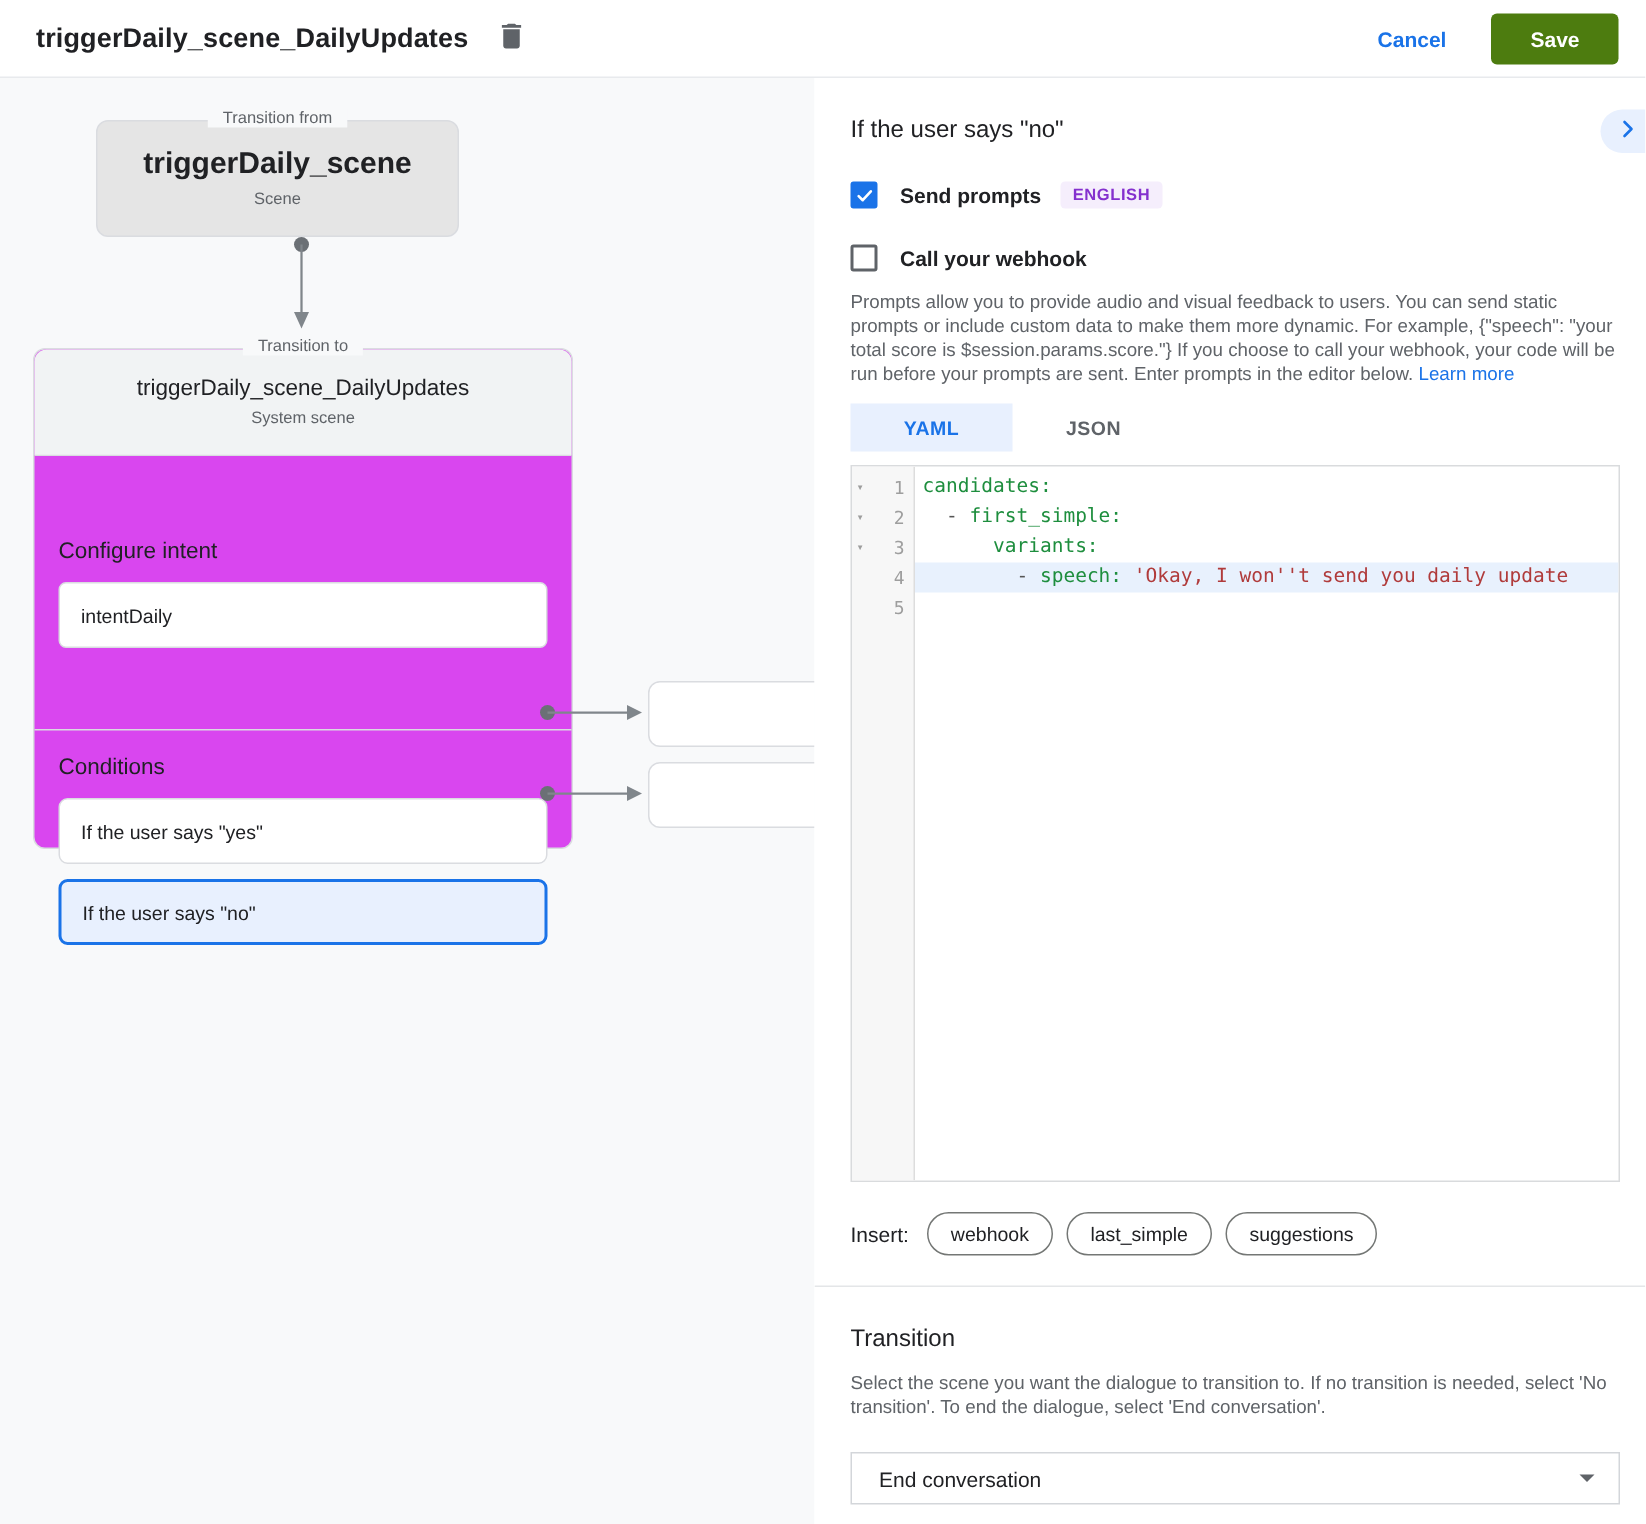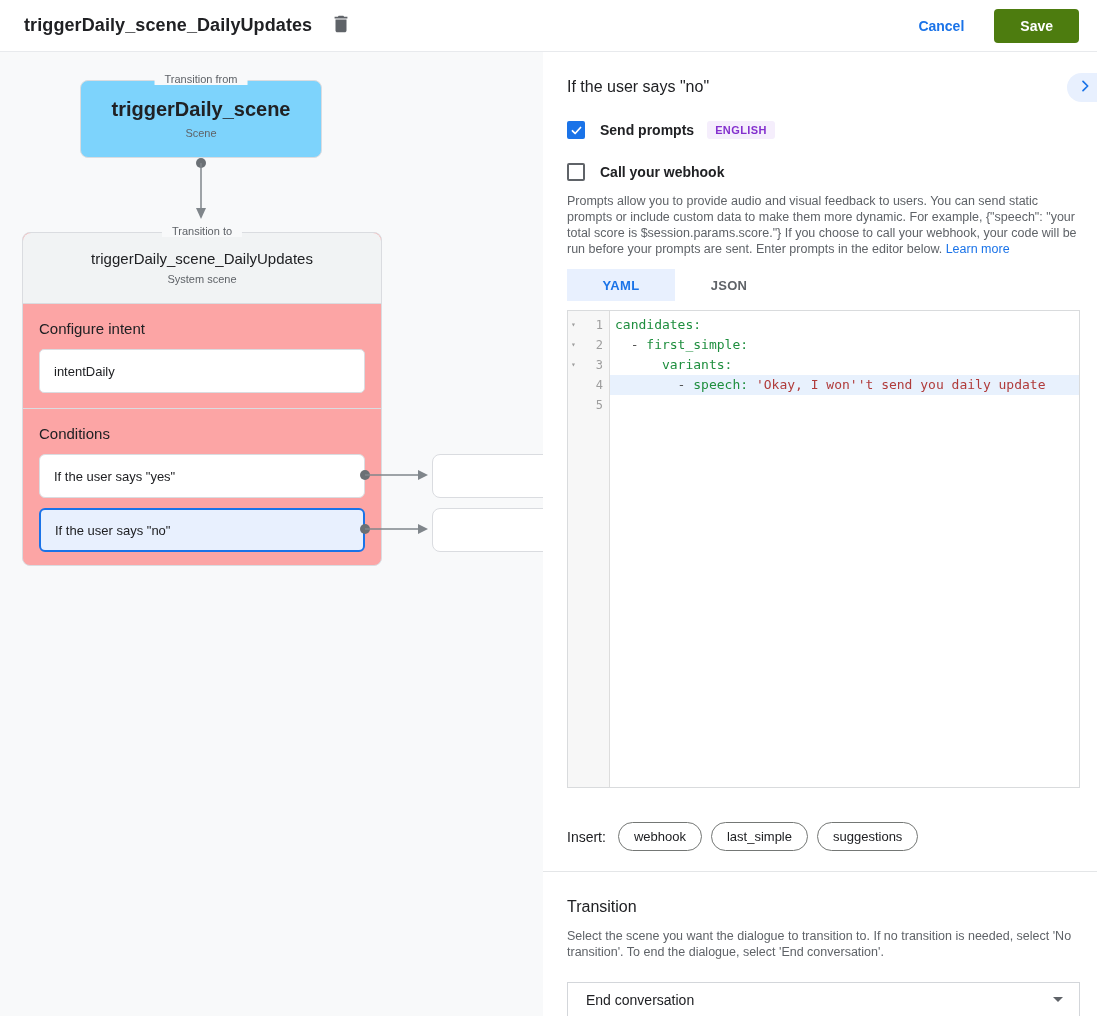--- a/index.html
+++ b/index.html
@@ -12,28 +12,28 @@
   .trash-btn { margin-left:18px; background:none; border:none; cursor:pointer; display:flex; align-items:center; }
   .topbar-actions { margin-left:auto; display:flex; align-items:center; gap:30px; }
   .cancel-btn { color:#1a73e8; font-size:14px; font-weight:600; background:none; border:none; cursor:pointer; }
   .save-btn { background:#4d7c0f; color:#fff; font-size:14px; font-weight:600; border:none; border-radius:4px; padding:9px 26px; cursor:pointer; }
 
   .main { display:flex; height:964px; }
 
   
   .left-panel { position:relative; width:543px; flex:none; background:#f8f9fa; overflow:hidden; }
   .legend { position:absolute; top:-8px; left:50%; transform:translateX(-50%); background:#f8f9fa; padding:0 10px; font-size:11px; color:#5f6368; white-space:nowrap; }
-  .from-node { position:absolute; left:80px; top:28px; width:242px; height:78px; background:#7dd3fc; border:1px solid #dadce0; border-radius:8px; text-align:center; padding-top:17px; }
+  .from-node { position:absolute; left:64px; top:28px; width:242px; height:78px; background:#e5e5e5; border:1px solid #dadce0; border-radius:8px; text-align:center; padding-top:17px; }
   .from-node .node-title { font-size:20px; color:#202124;font-weight:bold; }
   .node-sub { font-size:11px; color:#5f6368; margin-top:6px; }
 
-  .scene-card { position:absolute; left:22px; top:180px; width:360px; height:334px; background:#fca5a5; border:1px solid #dadce0; border-radius:8px; }
+  .scene-card { position:absolute; left:22px; top:180px; width:360px; height:334px; background:#d946ef; border:1px solid #dadce0; border-radius:8px; }
   .card-header { height:71px; background:#f1f3f4; border-bottom:1px solid #dadce0; border-radius:8px 8px 0 0; text-align:center; padding-top:17px; }
   .card-header .node-title { font-size:15px; color:#202124; }
-  .card-section { padding:16px 16px 15px 16px; }
+  .card-section { padding:16px 16px 15px 16px;margin-top:39px; }
   .card-section + .card-section { border-top:1px solid #dadce0; }
   .section-label { font-size:15px; color:#202124; margin-bottom:12px; }
   .intent-box { height:44px; border:1px solid #dadce0; border-radius:5px; display:flex; align-items:center; padding:0 14px; font-size:13px; color:#202124; background:#fff; }
   .cond { height:44px; border:1px solid #dadce0; border-radius:6px; display:flex; align-items:center; padding:0 14px; font-size:13px; color:#202124; background:#fff; margin-bottom:10px; }
   .cond.selected { background:#e8f0fe; border:2px solid #1a73e8; }
   .cond:last-child { margin-bottom:0; }
   .target-box { position:absolute; left:432px; width:128px; height:44px; background:#fff; border:1px solid #dadce0; border-radius:8px; }
   .arrow-svg { position:absolute; }
 
   
@@ -61,21 +61,21 @@
   .code-lines { position:relative; padding-top:4px; font-family:"DejaVu Sans Mono", monospace; font-size:13px; line-height:20px; }
   .cm-line { display:flex; }
   .cm-gutter { flex:none; width:42px; position:relative; text-align:right; padding-right:7px; color:#9e9e9e; font-size:12px; }
   .fold { position:absolute; left:3px; top:0; font-size:8px; color:#9e9e9e; cursor:pointer; }
   .cm-code { flex:1; padding-left:5px; white-space:pre; overflow:hidden; }
   .cm-code.hl { background:#e8f1fd; }
   .tok-key { color:#1e8e3e; }
   .tok-str { color:#b03b3b; }
   .tok-pln { color:#555; }
 
-  .insert-row { margin-top:34px; display:flex; align-items:center; gap:9px; }
+  .insert-row { margin-top:20px; display:flex; align-items:center; gap:9px; }
   .insert-label { font-size:14px; color:#202124; margin-right:3px; }
   .chip { border:1px solid #747775; border-radius:15px; background:#fff; padding:6px 15px; font-size:13px; color:#202124; cursor:pointer; }
 
   .section-divider { margin:20px -17px 0 -24px; border:0; border-top:1px solid #e4e6e8; }
   .transition-title { margin-top:26px; font-size:16px; font-weight:400; color:#202124; }
   .transition-desc { margin-top:12px; width:513px; font-size:12.5px; line-height:16px; color:#5f6368; }
   .select-box { margin-top:22px; width:513px; height:35px; border:1px solid #d3d6da; border-radius:0; display:flex; align-items:center; padding:0 16px 0 18px; font-size:14px; color:#202124; background:#fff; cursor:pointer; }
   .caret { width:0; height:0; border-left:5px solid transparent; border-right:5px solid transparent; border-top:5px solid #5f6368; margin-left:auto; }
 </style>
 </head>

